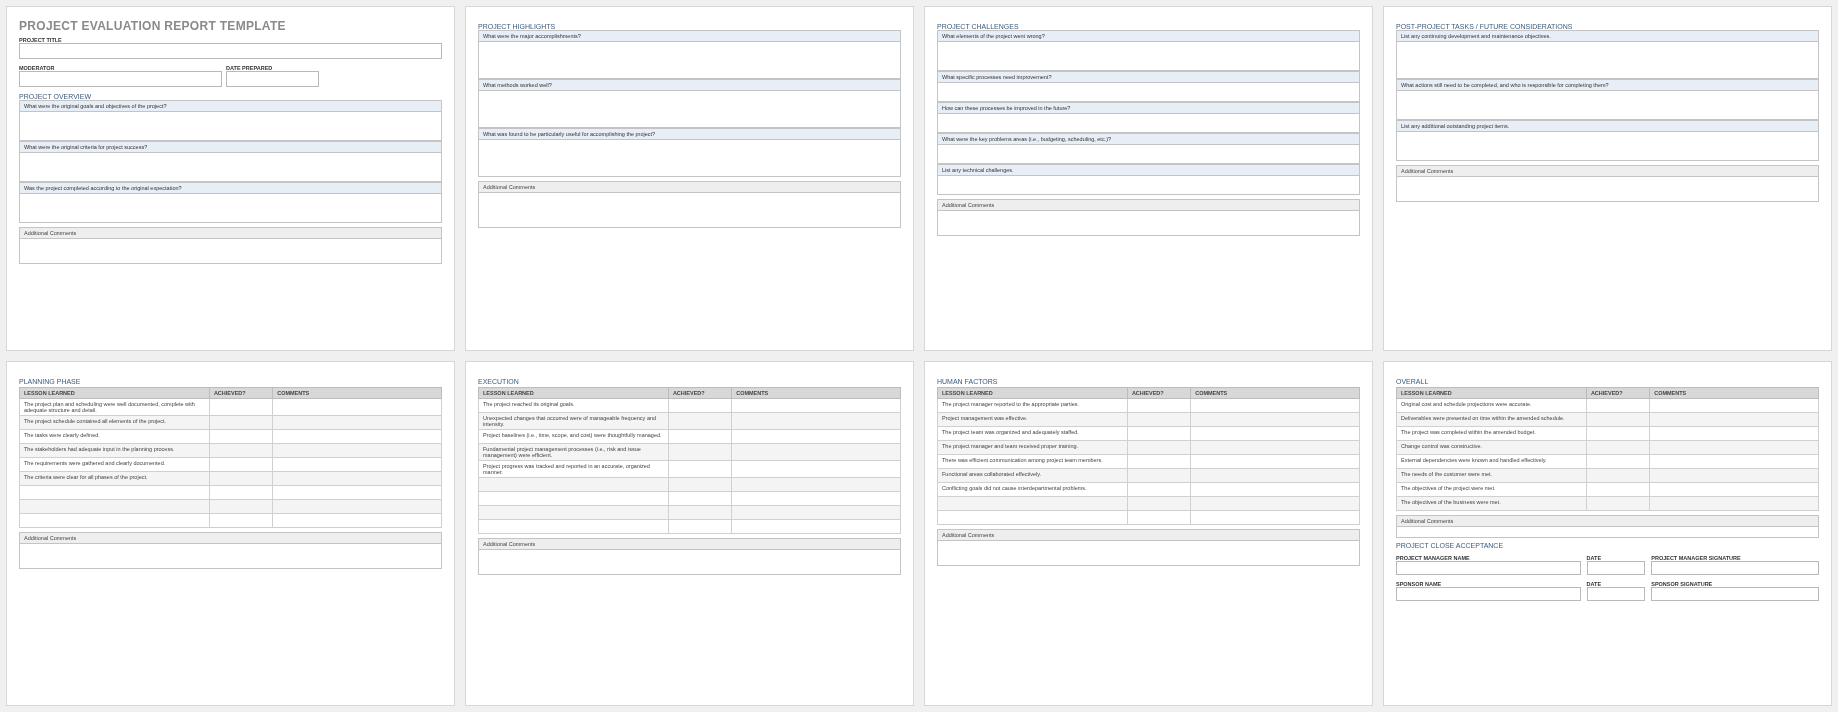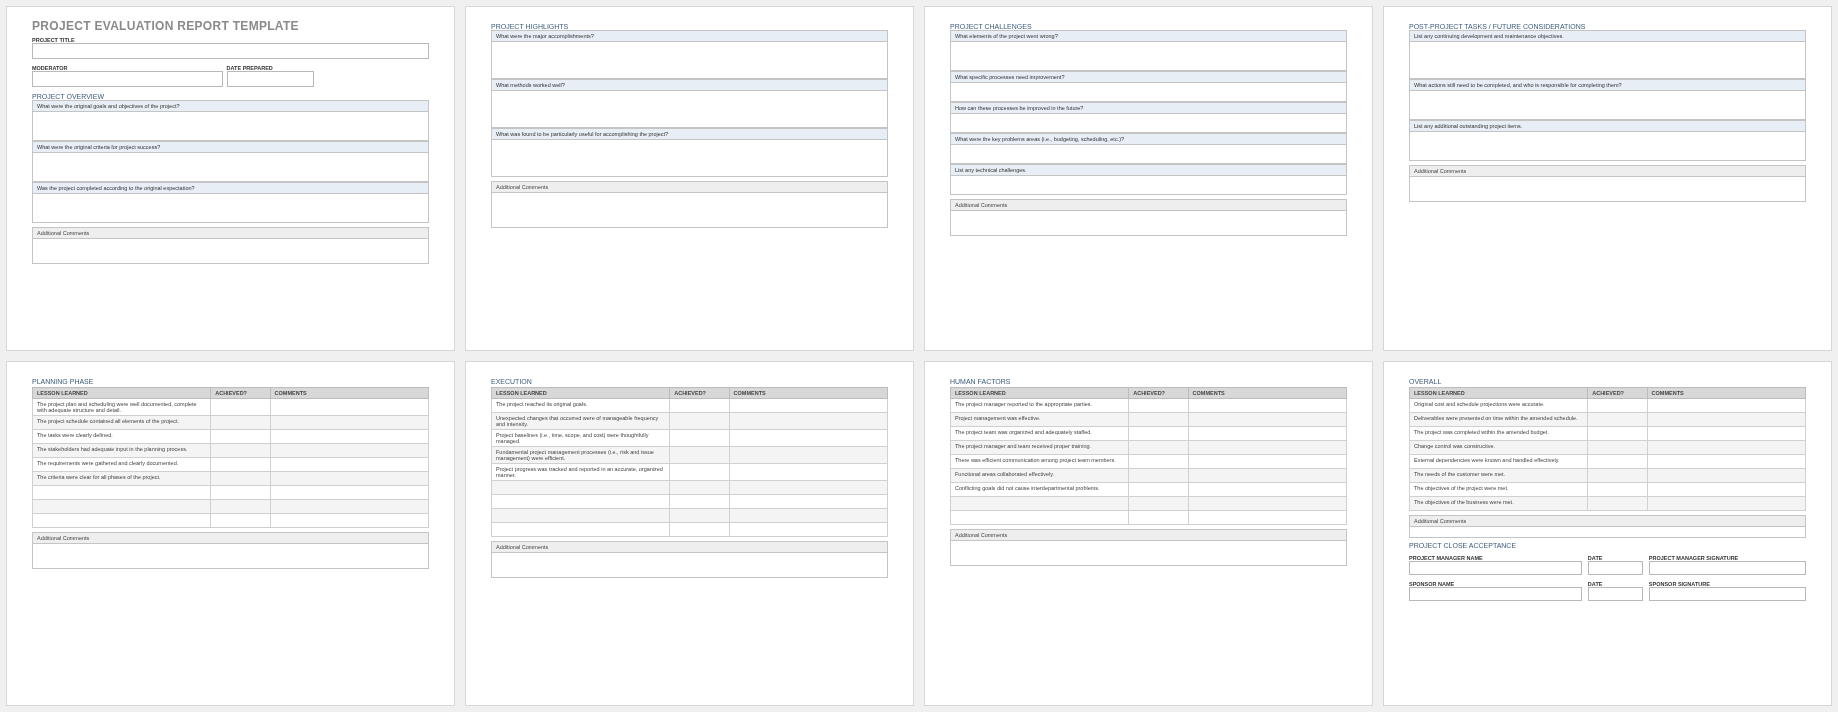--- a/index.html
+++ b/index.html
@@ -14,21 +14,21 @@
     display: grid;
     grid-template-columns: repeat(4, 1fr);
     grid-template-rows: repeat(2, 1fr);
     gap: 10px;
     width: 1826px;
     height: 700px;
   }
   .page {
     background: #fff;
     border: 1px solid #d7d7d7;
-    padding: 12px 25px;
+    padding: 12px 12px;
     overflow: hidden;
   }
   .main-title {
     font-size: 12px;
     font-weight: bold;
     color: #8a8a8a;
     letter-spacing: 0.3px;
     margin-bottom: 4px;
   }
   .field-label {

